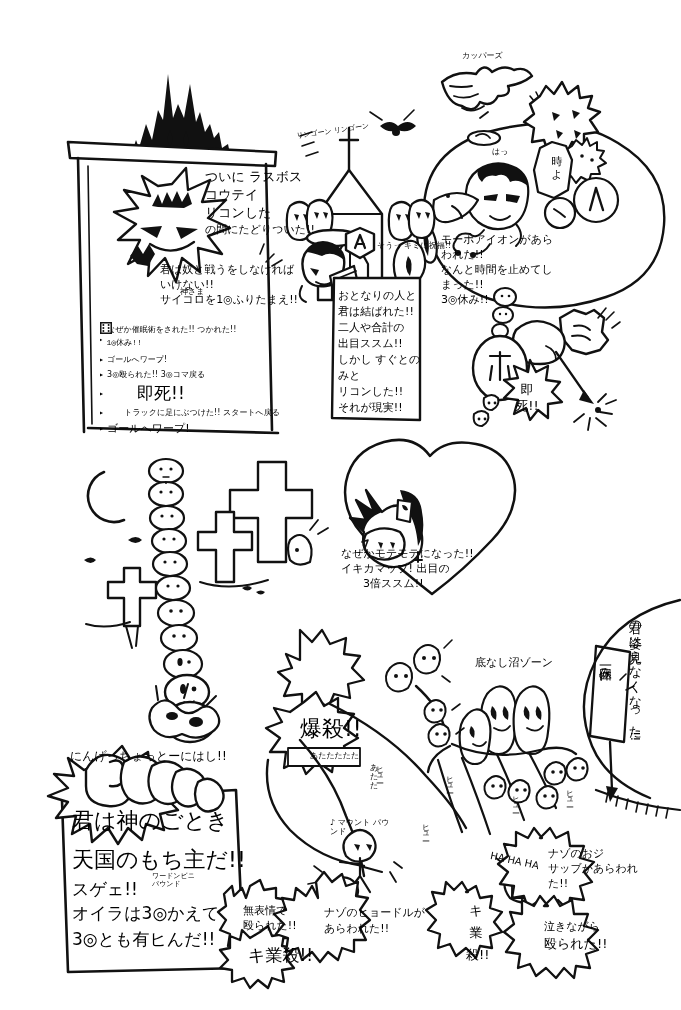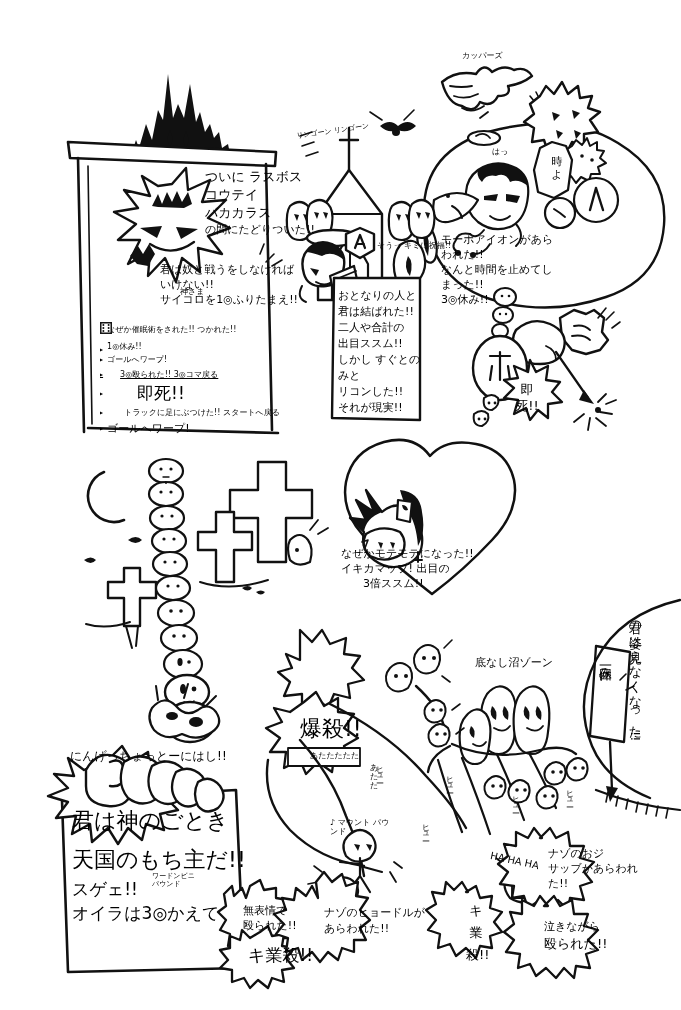--- a/index.html
+++ b/index.html
@@ -465,61 +465,61 @@
   <g>
     <path class="ink" stroke-width="1.6" d="M266 262 l8 -8 M272 266 l10 -6 M260 254 l4 -10"></path>
     <path class="ink" stroke-width="1.6" d="M620 680 l6 -6 M626 690 l8 -4"></path>
   </g>
 
 </svg>
 
 <div style="position:absolute;left:205px;top:168px;width:110px;">
   <div class="tm">ついに ラスボス</div>
   <div class="tm">コウテイ</div>
-  <div class="tm">バカカラス</div>
+  <div class="tm">リコンした</div>
   <div class="t">の間にたどりついた!!</div>
 </div>
 
 <div style="position:absolute;left:160px;top:262px;width:140px;">
   <div class="t">君は奴と戦うをしなければ</div>
   <div class="t">いけない!!</div>
   <div class="t">サイコロを1◎ふりたまえ!!</div>
 </div>
 
 <div style="position:absolute;left:180px;top:286px;" class="ts">神さま</div>
 
 <div style="position:absolute;left:100px;top:322px;width:180px;">
   <div style="display:flex;align-items:center;gap:4px;height:15px;">
     <svg width="12" height="12" viewBox="0 0 12 12">
           <rect x="0.8" y="0.8" width="10.4" height="10.4" fill="#fff" stroke="#111" stroke-width="1.4"></rect>
           <circle cx="6" cy="6" r="1.3" fill="#111"></circle>
         </svg>
     <span style="font-size:4px">▶</span>
     <span class="ts">なぜか催眠術をされた!! つかれた!!</span>
   </div>
-  <div style="display:flex;align-items:flex-end;gap:4px;height:15px;">
+  <div style="display:flex;align-items:flex-start;gap:4px;height:15px;font-family:Liberation Mono, monospace;">
     <svg width="12" height="12" viewBox="0 0 12 12">
           <rect x="0.8" y="0.8" width="10.4" height="10.4" fill="#fff" stroke="#111" stroke-width="1.4"></rect>
           <circle cx="3.6" cy="3.6" r="1.2" fill="#111"></circle>
           <circle cx="8.4" cy="8.4" r="1.2" fill="#111"></circle>
         </svg>
     <span style="font-size:4px">▶</span>
     <span class="ts">1◎休み!!</span>
   </div>
   <div style="display:flex;align-items:center;gap:4px;height:15px;">
     <svg width="12" height="12" viewBox="0 0 12 12">
           <rect x="0.8" y="0.8" width="10.4" height="10.4" fill="#fff" stroke="#111" stroke-width="1.4"></rect>
           <circle cx="3.2" cy="3.2" r="1.1" fill="#111"></circle>
           <circle cx="6" cy="6" r="1.1" fill="#111"></circle>
           <circle cx="8.8" cy="8.8" r="1.1" fill="#111"></circle>
         </svg>
     <span style="font-size:4px">▶</span>
     <span class="ts">ゴールへワープ!</span>
   </div>
-  <div style="display:flex;align-items:center;gap:17px;height:15px;text-decoration:underline;">
+  <div style="display:flex;align-items:center;gap:4px;height:15px;">
     <svg width="12" height="12" viewBox="0 0 12 12">
           <rect x="0.8" y="0.8" width="10.4" height="10.4" fill="#fff" stroke="#111" stroke-width="1.4"></rect>
           <circle cx="3.6" cy="3.6" r="1.1" fill="#111"></circle>
           <circle cx="8.4" cy="3.6" r="1.1" fill="#111"></circle>
           <circle cx="3.6" cy="8.4" r="1.1" fill="#111"></circle>
           <circle cx="8.4" cy="8.4" r="1.1" fill="#111"></circle>
         </svg>
     <span style="font-size:4px">▶</span>
     <span class="ts">3◎殴られた!! 3◎コマ戻る</span>
   </div>
@@ -624,20 +624,21 @@
   <div class="t">泣きながら</div>
   <div class="tm">殴られた!!</div>
 </div>
 
 <div style="position:absolute;left:70px;top:748px;font-size:12px;">にんげっちょっとーにはし!!</div>
 <div style="position:absolute;left:72px;top:806px;" class="txl">君は神のごとき</div>
 <div style="position:absolute;left:72px;top:845px;" class="txl">天国のもち主だ!!</div>
 <div style="position:absolute;left:72px;top:878px;" class="tl">スゲェ!!</div>
 <div style="position:absolute;left:152px;top:872px;font-size:7px;line-height:8px;width:52px">ワードンビニ パウンド</div>
 <div style="position:absolute;left:72px;top:902px;" class="tl">オイラは3◎かえて</div>
+<div style="position:absolute;left:72px;top:928px;" class="tl">3◎とも有ヒんだ!!</div>
 
 <div style="position:absolute;left:372px;top:760px;width:12px;" class="ts vert">ヒュー</div>
 <div style="position:absolute;left:442px;top:770px;width:12px;" class="ts vert">ヒュー</div>
 <div style="position:absolute;left:508px;top:790px;width:12px;" class="ts vert">ヒュー</div>
 <div style="position:absolute;left:562px;top:784px;width:12px;" class="ts vert">ヒュー</div>
 <div style="position:absolute;left:418px;top:818px;width:12px;" class="ts vert">ヒュー</div>
 
 </div>
 
 </body></html>

